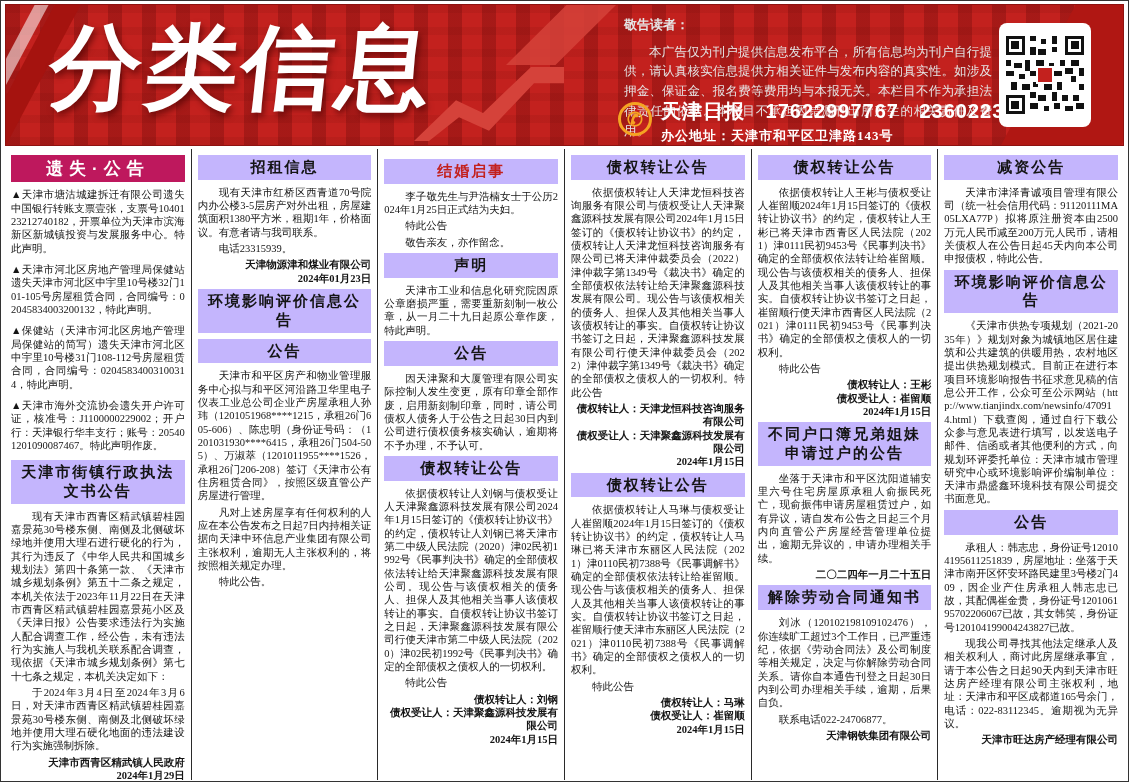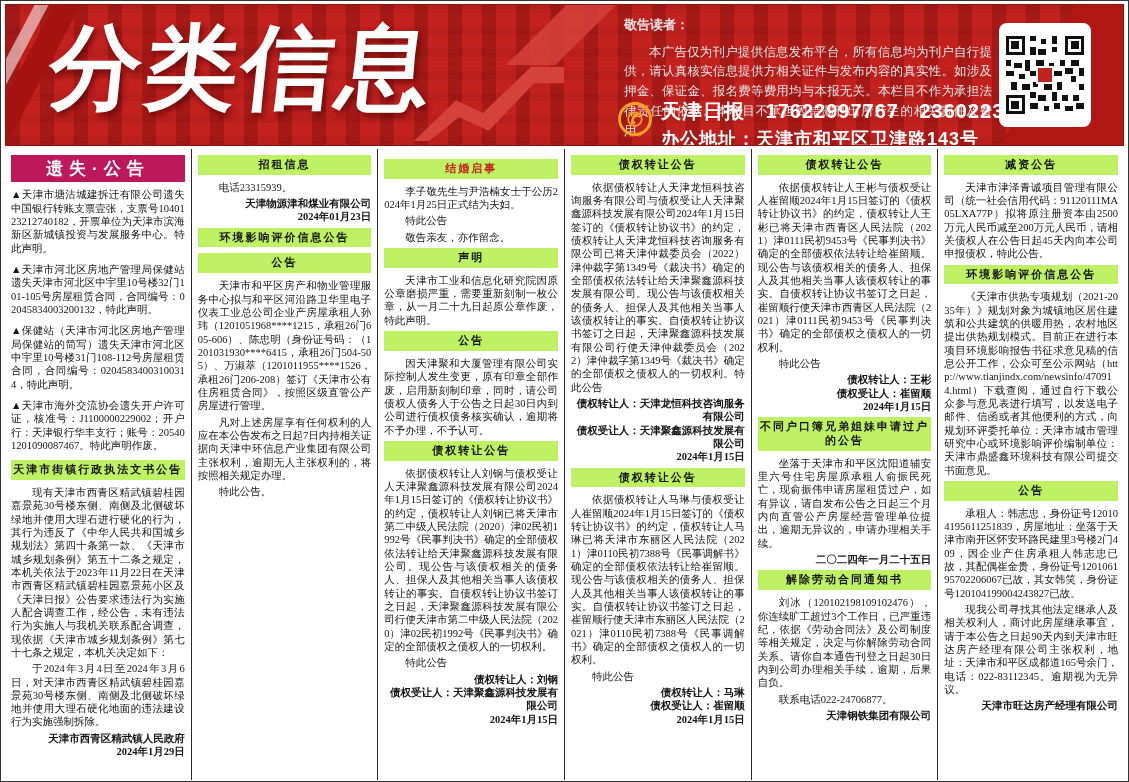--- a/index.html
+++ b/index.html
@@ -45,37 +45,37 @@
     position:absolute; left:612px; top:93px; display:flex; gap:9px; color:#fff;
     font-family:"Liberation Sans", sans-serif; font-weight:bold;
   }
   .phone-badge {
     width:34px; height:34px; margin-top:4px; border:3px solid #f5a322; border-radius:50%;
     display:flex; align-items:center; justify-content:center;
     color:#f5a322; font-size:19px; flex:0 0 auto;
   }
   .contact .l1 { font-size:20px; letter-spacing:1px; }
   .contact .l1 .num { margin-left:14px; }
-  .contact .l2 { font-size:18px; margin-top:2px; letter-spacing:1px; }
+  .contact .l2 { font-size:13px; margin-top:2px; letter-spacing:1px;font-family:Liberation Serif, serif; }
   .qr-box {
     position:absolute; right:32px; top:18px; width:92px; height:104px;
     background:#fff; border-radius:8px; padding:7px 7px;
   }
   .qr-box svg { width:100%; height:100%; display:block; }
   
   .columns { display:flex; margin-top:3px; height:631px; }
   .col {
     flex:1 1 0; min-width:0; padding:2px 6px 4px; overflow:hidden;
     border-left:1px solid #2a2a2a;
   }
   .col:first-child { border-left:none; }
   .sec-head {
     text-align:center; font-weight:bold; font-family:"Liberation Sans", sans-serif;
-    font-size:11px; line-height:1.25; padding:3px 2px; margin:4px 0 6px;
-    letter-spacing:2px; background:#bef264; color:#141414;
+    font-size:15px; line-height:1.25; padding:3px 2px; margin:4px 0 6px;
+    letter-spacing:2px; background:#c4b5fd; color:#141414;
   }
   .sec-head.red { background:#be185d; color:#fff; font-size:17px; letter-spacing:6px; }
   .sec-head.gray-red { color:#c3211e;margin-top:8px; }
   .para {
     font-size:10.5px; line-height:1.27; text-align:justify; margin:0 0 3px;
     word-break:break-all;
   }
   .para.indent { text-indent:2em; }
   .para.bullet { margin-bottom:8px; }
   .para.right  { text-align:right; font-weight:bold; margin:0; }
@@ -176,20 +176,21 @@
         <p class="para bullet">▲保健站（天津市河北区房地产管理局保健站的简写）遗失天津市河北区中宇里10号楼31门108-112号房屋租赁合同，合同编号：02045834003100314，特此声明。</p>
         <p class="para bullet">▲天津市海外交流协会遗失开户许可证，核准号：J1100000229002；开户行：天津银行华丰支行；账号：205401201090087467。特此声明作废。</p>
         <div class="sec-head gray">天津市街镇行政执法文书公告</div>
         <p class="para indent">现有天津市西青区精武镇碧桂园嘉景苑30号楼东侧、南侧及北侧破坏绿地并使用大理石进行硬化的行为，其行为违反了《中华人民共和国城乡规划法》第四十条第一款、《天津市城乡规划条例》第五十二条之规定，本机关依法于2023年11月22日在天津市西青区精武镇碧桂园嘉景苑小区及《天津日报》公告要求违法行为实施人配合调查工作，经公告，未有违法行为实施人与我机关联系配合调查，现依据《天津市城乡规划条例》第七十七条之规定，本机关决定如下：</p>
         <p class="para indent">于2024年3月4日至2024年3月6日，对天津市西青区精武镇碧桂园嘉景苑30号楼东侧、南侧及北侧破坏绿地并使用大理石硬化地面的违法建设行为实施强制拆除。</p>
         <p class="para right">天津市西青区精武镇人民政府</p>
         <p class="para right">2024年1月29日</p>
       </div>
       <div class="col">
         <div class="sec-head gray">招租信息</div>
+        <p class="para indent">现有天津市红桥区西青道70号院内办公楼3-5层房产对外出租，房屋建筑面积1380平方米，租期1年，价格面议。有意者请与我司联系。</p>
         <p class="para indent">电话23315939。</p>
         <p class="para right">天津物源津和煤业有限公司</p>
         <p class="para right">2024年01月23日</p>
         <div class="sec-head gray">环境影响评价信息公告</div>
         <div class="sec-head gray">公告</div>
         <p class="para indent">天津市和平区房产和物业管理服务中心拟与和平区河沿路卫华里电子仪表工业总公司企业产房屋承租人孙玮（1201051968****1215，承租26门605-606）、陈忠明（身份证号码：（1201031930****6415，承租26门504-505）、万淑萃（1201011955****1526，承租26门206-208）签订《天津市公有住房租赁合同》，按照区级直管公产房屋进行管理。</p>
         <p class="para indent">凡对上述房屋享有任何权利的人应在本公告发布之日起7日内持相关证据向天津中环信息产业集团有限公司主张权利，逾期无人主张权利的，将按照相关规定办理。</p>
         <p class="para indent">特此公告。</p>
       </div>
       <div class="col">

